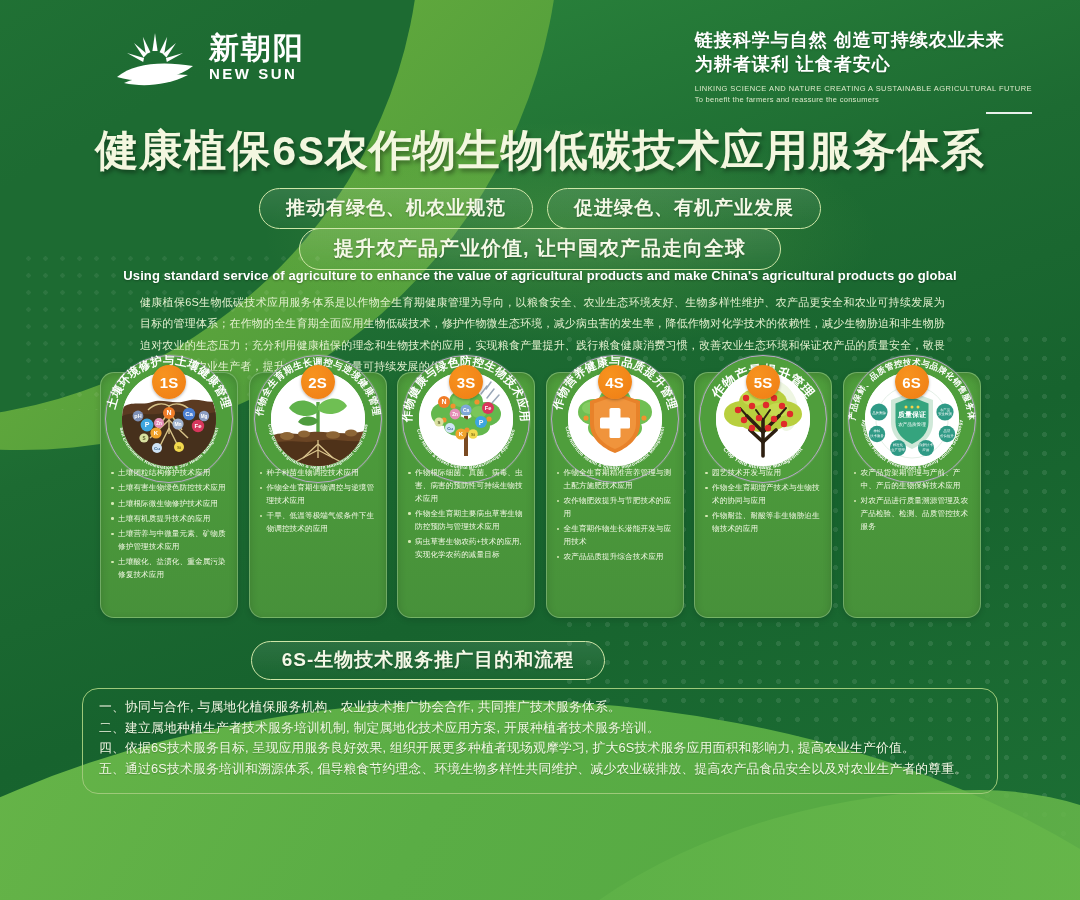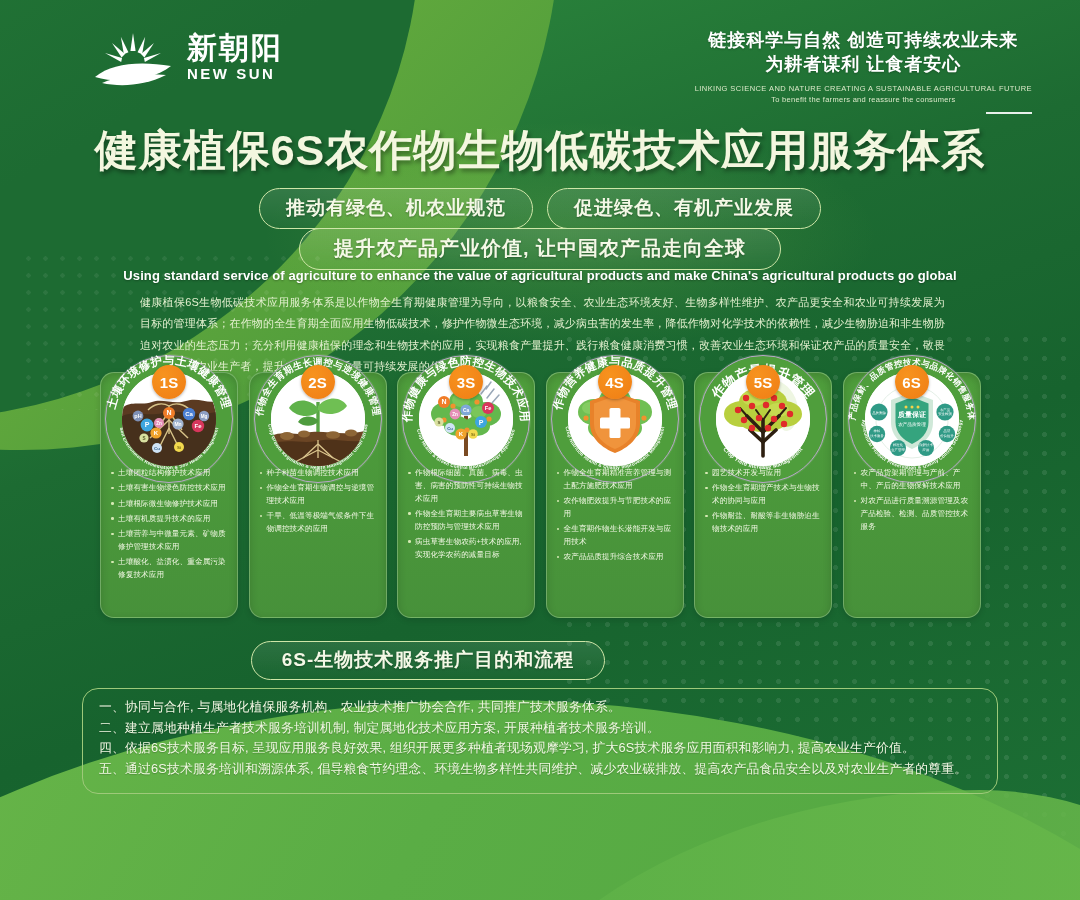--- a/index.html
+++ b/index.html
@@ -59,38 +59,38 @@
     background-size:17px 17px;
   }
   .glow {
     position:absolute; left:260px; top:120px; width:620px; height:230px;
     background:radial-gradient(ellipse at center, rgba(160,215,90,.20), rgba(0,0,0,0) 70%);
     pointer-events:none;
   }
 
   
   #header { position:absolute; left:0; top:0; width:1080px; height:110px; }
-  .logo-wrap { position:absolute; left:92px; top:25px; display:flex; align-items:center; gap:13px; }
+  .logo-wrap { position:absolute; left:114px; top:25px; display:flex; align-items:center; gap:13px; }
   .logo-mark { width:82px; height:62px; position:relative; }
   .logo-text { color:#fff; line-height:1; padding-top:2px; }
   .logo-cn { font-size:30px; font-weight:bold; letter-spacing:2px; }
   .logo-en { font-size:15px; font-weight:bold; letter-spacing:2.5px; margin-top:3px; }
 
-  .tagline { position:absolute; right:48px; top:28px; text-align:center; color:#fff; }
+  .tagline { position:absolute; right:48px; top:28px; text-align:left; color:#fff; }
   .tag-l1, .tag-l2 { font-size:18px; font-weight:bold; letter-spacing:1px; line-height:1.35; text-shadow:0 1px 2px rgba(0,0,0,.25); }
   .tag-en1 { font-size:7.5px; letter-spacing:.45px; color:#dbe9c9; margin-top:7px; }
   .tag-en2 { font-size:7.5px; letter-spacing:.3px; color:#dbe9c9; margin-top:2px; }
   .tag-rule { width:46px; height:2.5px; background:#fff; margin-left:auto; margin-top:8px; opacity:.9; }
 
   
   #title {
     position:absolute; left:0; top:122px; width:1080px; text-align:center;
     font-size:43px; font-weight:bold; color:#f3f7df; letter-spacing:1px;
     text-shadow:2px 3px 4px rgba(0,0,0,.38);
-    font-family:Liberation Sans, sans-serif;
+    font-family:Liberation Mono, monospace;
   }
 
   
   .pill-row { position:absolute; width:1080px; display:flex; justify-content:center; gap:14px; }
   #pill-row-1 { top:188px; }
   #pill-row-2 { top:228px; }
   .pill {
     border:1.6px solid #cfe6a8; border-radius:22px;
     padding:6px 26px 7px;
     color:#f4f8e6; font-size:19px; font-weight:bold; letter-spacing:1px;

